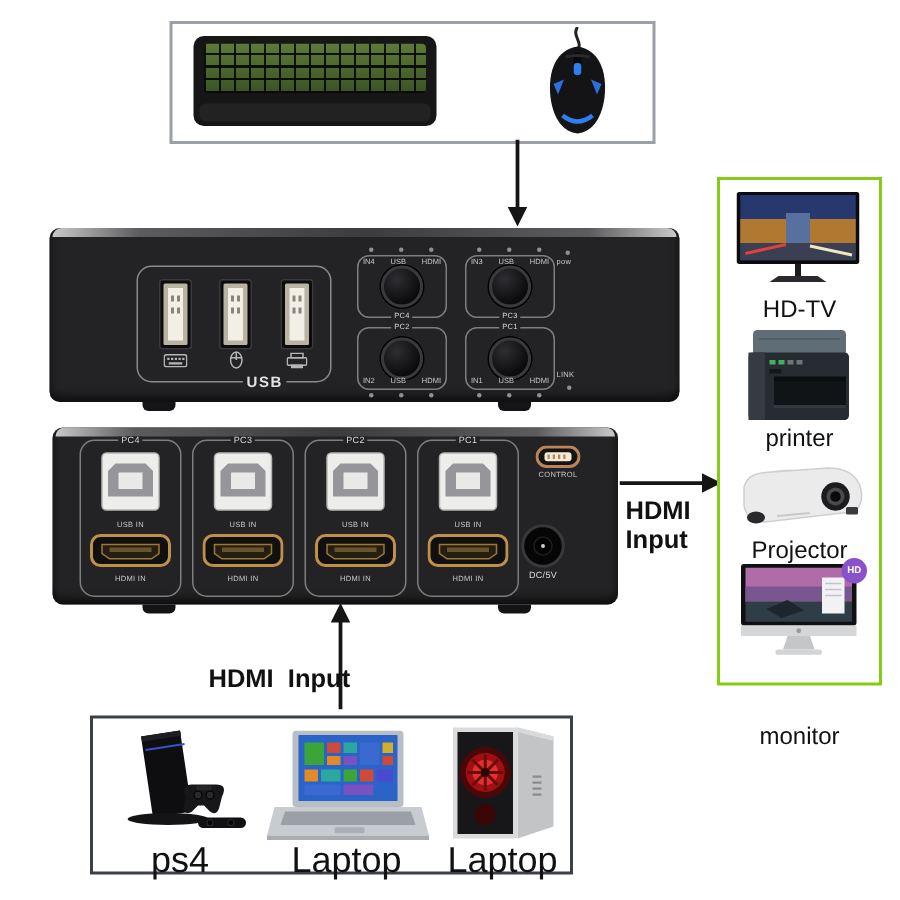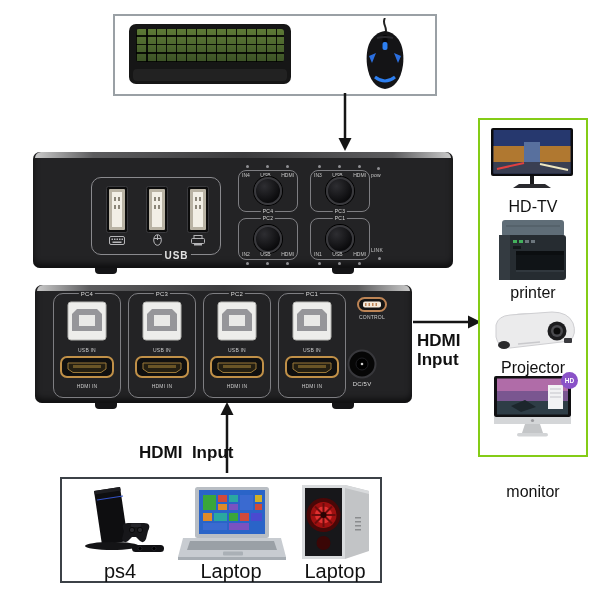--- a/index.html
+++ b/index.html
@@ -47,21 +47,21 @@
         border-radius:10px;}
   .portsvg{position:absolute;left:50%;transform:translateX(-50%);}
 
   
   .conn-label{position:absolute;font-weight:bold;font-size:17px;line-height:19px;color:#111;}
   #hdmi-input-label{white-space:pre;}
 
   
   .dev-label{position:absolute;left:0;width:100%;text-align:center;color:#111;}
   .out-label{font-size:16px;}
-  .src-label{font-size:20px;}
+  .src-label{font-size:24px;}
   .out-item,.src-item{position:absolute;}
 
   
   #keyboard{position:absolute;left:14px;top:8px;width:162px;height:60px;background:#161616;
         border-radius:7px;}
   #keyboard .keys{position:absolute;left:7px;right:7px;top:5px;height:33px;border-radius:3px;
         background:
           repeating-linear-gradient(90deg, rgba(0,0,0,.85) 0 1.5px, transparent 1.5px 10px),
           repeating-linear-gradient(0deg, rgba(0,0,0,.85) 0 1.5px, transparent 1.5px 8.5px),
           linear-gradient(#5d7a36,#3c5226);}

